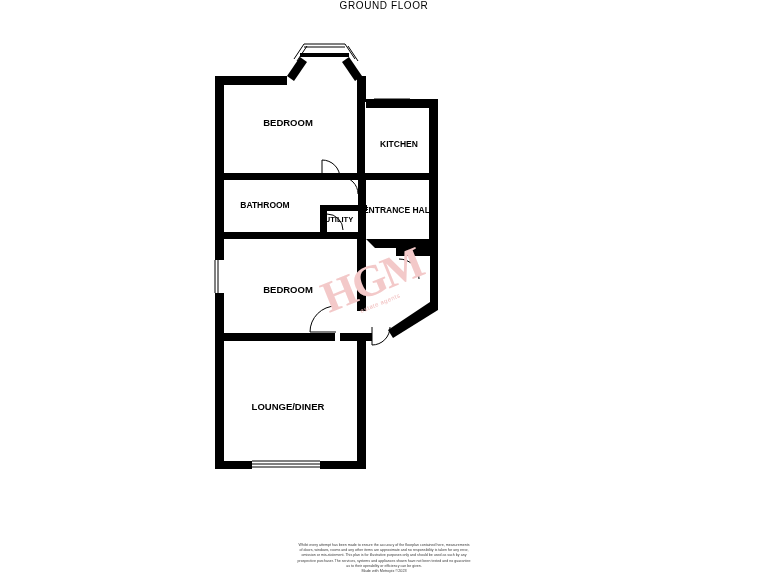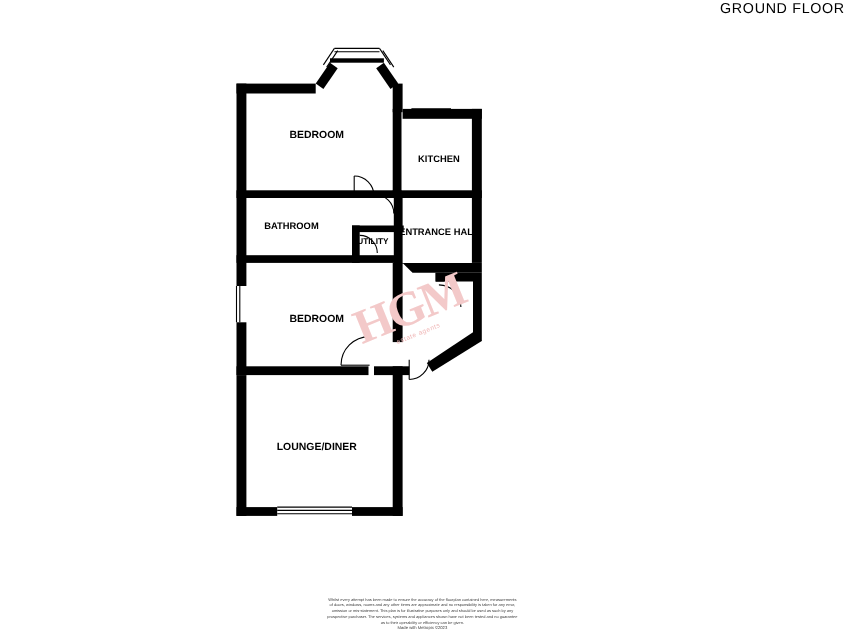--- a/index.html
+++ b/index.html
@@ -16,22 +16,22 @@
   }
   #floorplan-root {
     position: absolute;
     inset: 0;
   }
   .title {
     position: absolute;
     top: 0px;
     left: 0;
     width: 100%;
-    text-align: right;
-    font-size: 13px;
+    text-align: center;
+    font-size: 10px;
     letter-spacing: 0.6px;
     color: #000;
   }
   .plan-svg {
     position: absolute;
     top: 0;
     left: 0;
   }
   .room-label {
     font-family: "Liberation Sans", sans-serif;

